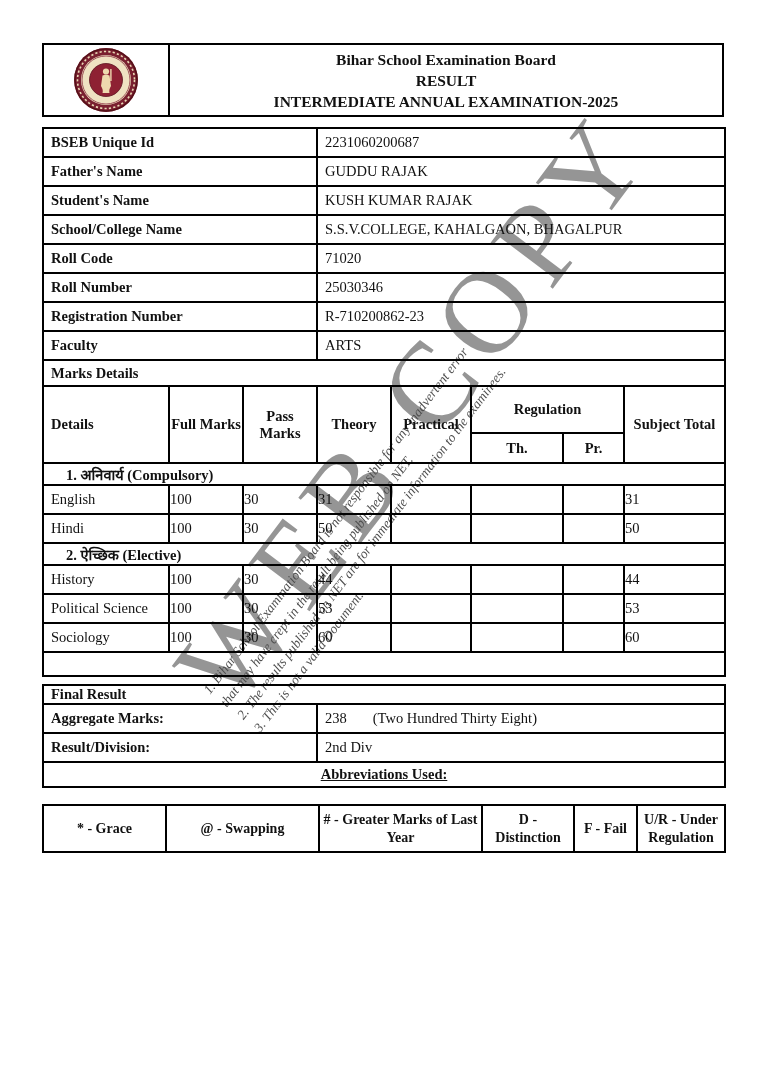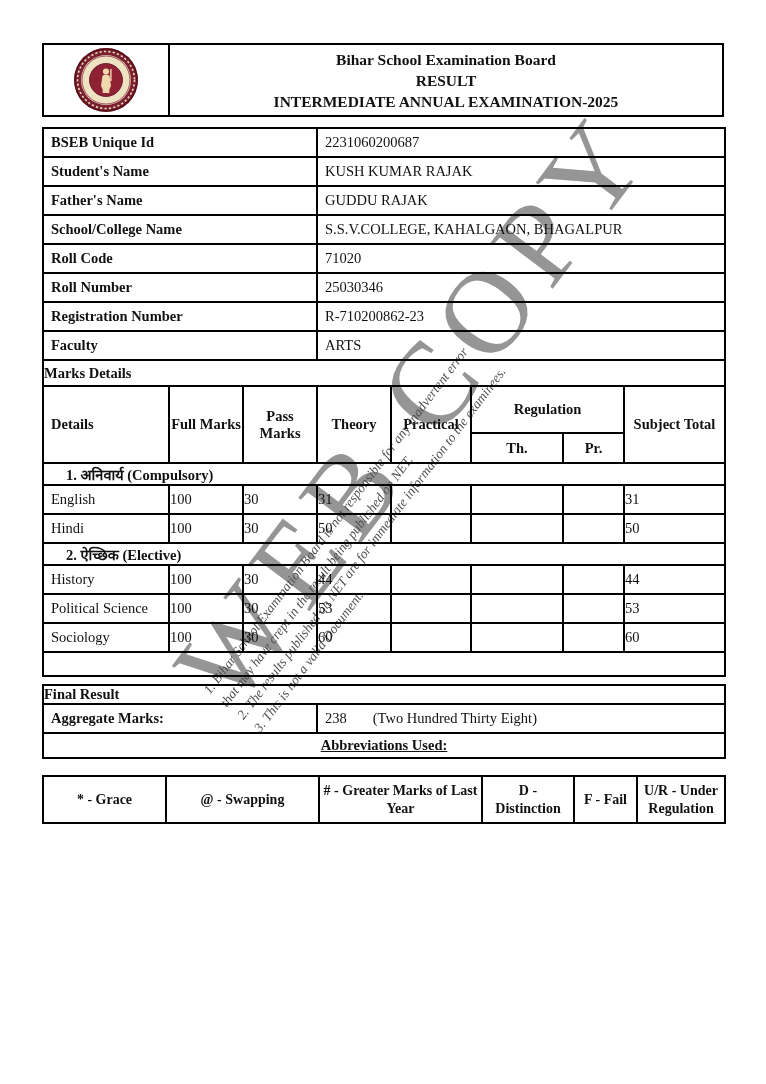--- a/index.html
+++ b/index.html
@@ -17,21 +17,21 @@
   .title-line { font-weight:bold; font-size:15.5px; line-height:21px; }
 
   
   table { border-collapse:collapse; table-layout:fixed; width:682px; background:transparent; }
   td { border:2px solid #000; vertical-align:middle; font-size:14.5px; height:29px; overflow:hidden; }
   td.lbl { font-weight:bold; padding-left:7px; }
   td.val { padding-left:7px; }
   td.ctr { text-align:left; }
   td.sect { font-weight:bold; padding-left:22px; height:21px; font-size:14.5px; }
   td.hdr { font-weight:bold; text-align:center; line-height:17px; }
-  td.fullw { font-weight:bold; padding-left:0; }
+  td.fullw { font-weight:bold; padding-left:7px; }
   .info-table { margin-top:10px; }
   .marks-table { margin-top:-2px; }
   .result-table { margin-top:7px; }
   .abbrev-table { margin-top:16px; }
   .abbrev-table td { font-weight:bold; text-align:center; height:47px; font-size:14px; line-height:18px; padding:0 2px; }
   .empty-row td { height:24px; }
   .mdetails td { height:26px; }
   .finalres td { height:15px; }
   .abbr-head td { height:25px; text-align:center;margin-top:24px; }
   .abbr-head .u { text-decoration:underline; font-weight:bold; }
@@ -102,26 +102,26 @@
           <col style="width:92px">
           <col style="width:61px">
           <col style="width:101px">
       </colgroup>
       <tbody>
           <tr>
         <td class="lbl" colspan="3">BSEB Unique Id</td>
         <td class="val" colspan="5">2231060200687</td>
       </tr>
       <tr>
+        <td class="lbl" colspan="3">Father's Name</td>
+        <td class="val" colspan="5">GUDDU RAJAK</td>
+      </tr>
+      <tr>
         <td class="lbl" colspan="3">Student's Name</td>
         <td class="val" colspan="5">KUSH KUMAR RAJAK</td>
-      </tr>
-      <tr>
-        <td class="lbl" colspan="3">Father's Name</td>
-        <td class="val" colspan="5">GUDDU RAJAK</td>
       </tr>
       <tr>
         <td class="lbl" colspan="3">School/College Name</td>
         <td class="val" colspan="5">S.S.V.COLLEGE, KAHALGAON, BHAGALPUR</td>
       </tr>
       <tr>
         <td class="lbl" colspan="3">Roll Code</td>
         <td class="val" colspan="5">71020</td>
       </tr>
       <tr>
@@ -237,20 +237,24 @@
           <col style="width:408px">
         </colgroup>
       <tbody>
           <tr class="finalres">
         <td class="fullw" colspan="2">Final Result</td>
       </tr>
       <tr>
         <td class="lbl">Aggregate Marks:</td>
         <td class="val"><span>238</span><span class="agg-words">(Two Hundred Thirty Eight)</span></td>
       </tr>
+      <tr>
+        <td class="lbl">Result/Division:</td>
+        <td class="val">2nd Div</td>
+      </tr>
       <tr class="abbr-head">
         <td colspan="2"><span class="u">Abbreviations Used:</span></td>
       </tr>
     </tbody>
       </table>
 
     <table class="abbrev-table">
       <colgroup>
         <col style="width:123px">
           <col style="width:153px">

